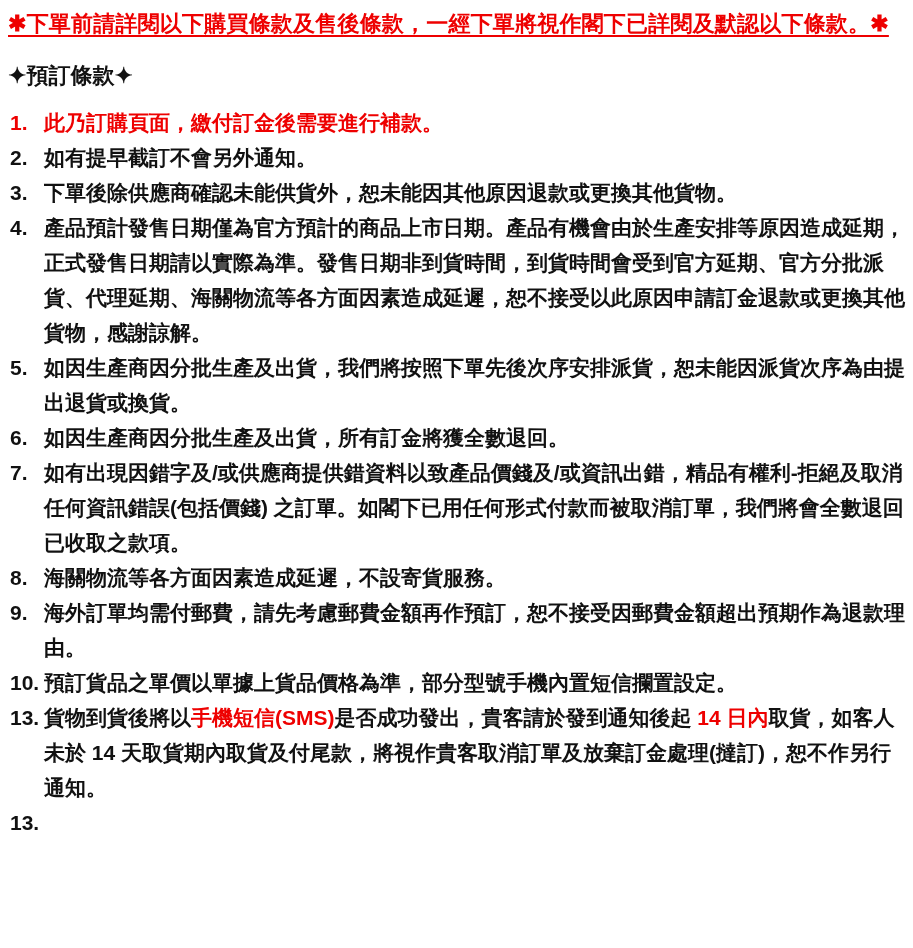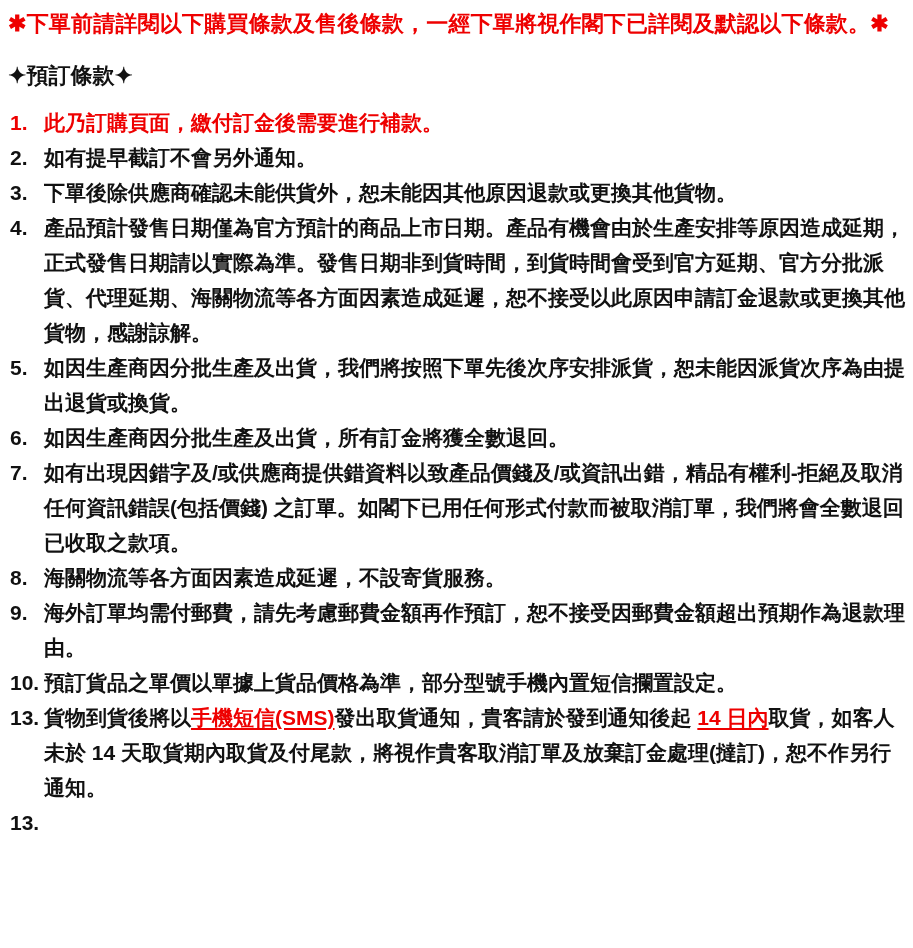--- a/index.html
+++ b/index.html
@@ -22,20 +22,21 @@
   }
   .page {
     padding: 9px 8px 10px 8px;
     box-sizing: border-box;
   }
   .notice {
     color: var(--red);
     font-size: 22px;
     line-height: 30px;
     letter-spacing: 0.2px;
+    text-decoration: underline;
     text-decoration-thickness: 2px;
     text-underline-offset: 4px;
   }
   .section-title {
     display: inline-block;
     margin-top: 24px;
     font-size: 22px;
     line-height: 26px;
     text-decoration-thickness: 2px;
     text-underline-offset: 4px;
@@ -56,21 +57,20 @@
   }
   .term .txt {
     flex: 1;
     min-width: 0;
   }
   .term.red {
     color: var(--red);
   }
   .hl {
     color: var(--red);
-    text-decoration: underline;
     text-decoration-thickness: 2px;
     text-underline-offset: 3px;
   }
 </style>
 </head>
 <body>
 
 <div class="page">
   <div class="notice">✱下單前請詳閱以下購買條款及售後條款，一經下單將視作閣下已詳閱及默認以下條款。✱</div>
 
@@ -112,20 +112,20 @@
       <div class="term">
         <span class="num">9.</span>
         <div class="txt"><span>海外訂單均需付郵費，請先考慮郵費金額再作預訂，恕不接受因郵費金額超出預期作為退款理由。</span></div>
       </div>
       <div class="term">
         <span class="num">10.</span>
         <div class="txt"><span>預訂貨品之單價以單據上貨品價格為準，部分型號手機內置短信攔置設定。</span></div>
       </div>
       <div class="term">
         <span class="num">13.</span>
-        <div class="txt"><span>貨物到貨後將以</span><span class="hl">手機短信(SMS)</span><span>發出取貨通知，貴客請於發到通知後起 </span><span class="hl">14 日內</span><span>取貨，如客人未於 14 天取貨期內取貨及付尾款，將視作貴客取消訂單及放棄訂金處理(撻訂)，恕不作另行通知。</span></div>
+        <div class="txt"><span>貨物到貨後將以</span><span class="hl">手機短信(SMS)</span><span>是否成功發出，貴客請於發到通知後起 </span><span class="hl">14 日內</span><span>取貨，如客人未於 14 天取貨期內取貨及付尾款，將視作貴客取消訂單及放棄訂金處理(撻訂)，恕不作另行通知。</span></div>
       </div>
       <div class="term">
         <span class="num">13.</span>
         <div class="txt"></div>
       </div>
     </div>
 </div>
 
 </body></html>

